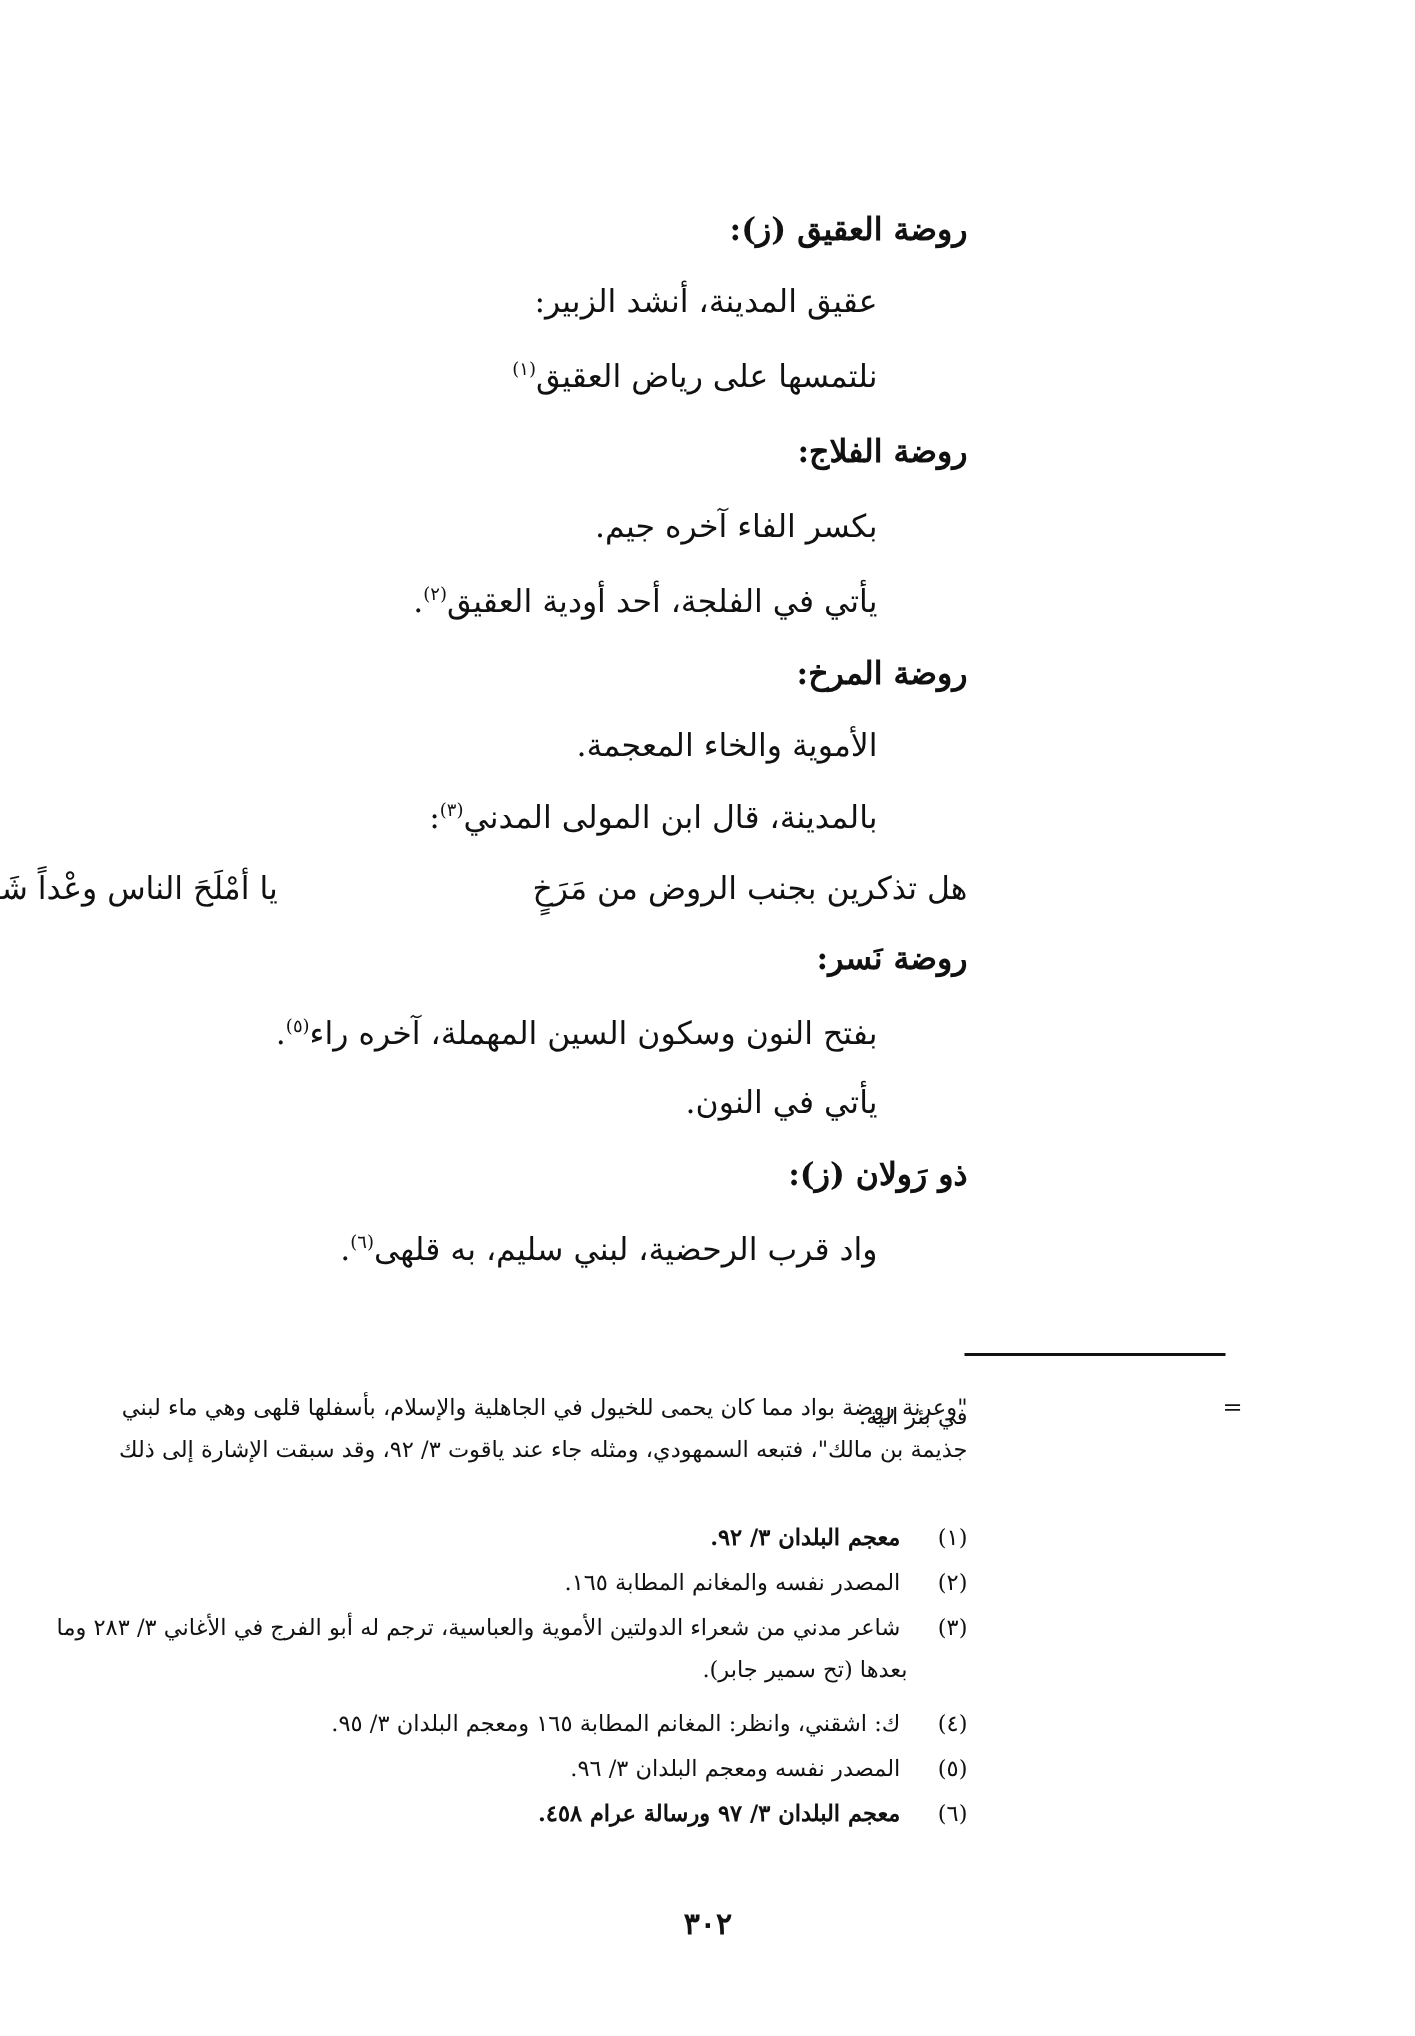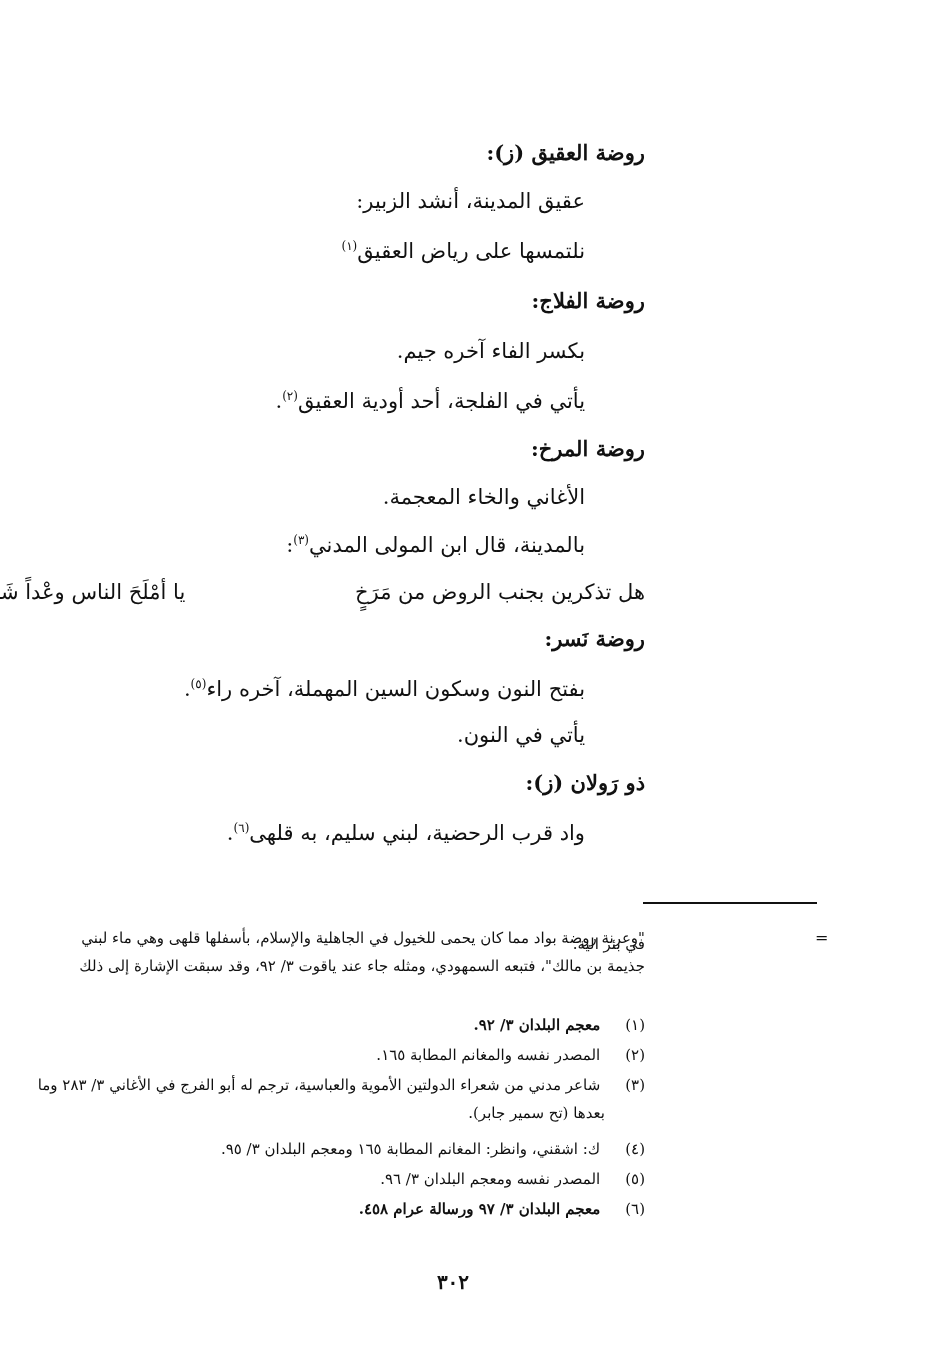--- a/index.html
+++ b/index.html
@@ -22,21 +22,21 @@
   }
   .fn {
     position: absolute; direction: rtl; text-align: right;
     font-size: 15px; line-height: 25px; white-space: nowrap;
   }
   .fn .num { display: inline-block; width: 40px; text-align: right; }
   .bold { font-weight: bold; }
   .cont-mark { position: absolute; left: 815px; top: 928px; font-size: 16px; }
   .page-num {
     position: absolute; left: 418px; top: 1270px; width: 70px;
-    text-align: center; font-size: 20px; font-weight: bold;
+    text-align: right; font-size: 20px; font-weight: bold;
   }
 </style>
 </head>
 <body>
 
 <div class="page">
 
   <div class="line heading" style="right:127px; top:138px;"><span>روضة العقيق (ز):</span></div>
 
   <div class="line" style="right:187px; top:186px;"><span>عقيق المدينة، أنشد الزبير:</span></div>
@@ -46,21 +46,21 @@
   </div>
 
   <div class="line heading" style="right:127px; top:286px;"><span>روضة الفلاج:</span></div>
 
   <div class="line" style="right:187px; top:336px;"><span>بكسر الفاء آخره جيم.</span></div>
 
   <div class="line" style="right:187px; top:386px;"><span>يأتي في الفلجة، أحد أودية العقيق</span><sup>(٢)</sup><span>.</span></div>
 
   <div class="line heading" style="right:127px; top:434px;"><span>روضة المرخ:</span></div>
 
-  <div class="line" style="right:187px; top:482px;"><span>الأغاني والخاء المعجمة.</span></div>
+  <div class="line" style="right:187px; top:482px;"><span>الأموية والخاء المعجمة.</span></div>
 
   <div class="line" style="right:187px; top:530px;"><span>بالمدينة، قال ابن المولى المدني</span><sup>(٣)</sup><span>:</span></div>
 
   <div class="line verse" style="right:127px; top:577px; width:740px;">
     <span>هل تذكرين بجنب الروض من مَرَخٍ</span>
     <span><span>يا أمْلَحَ الناس وعْداً شَفَّني كَمَدا</span><sup>(٤)</sup></span>
   </div>
 
   <div class="line heading" style="right:127px; top:624px;"><span>روضة نَسر:</span></div>
 

